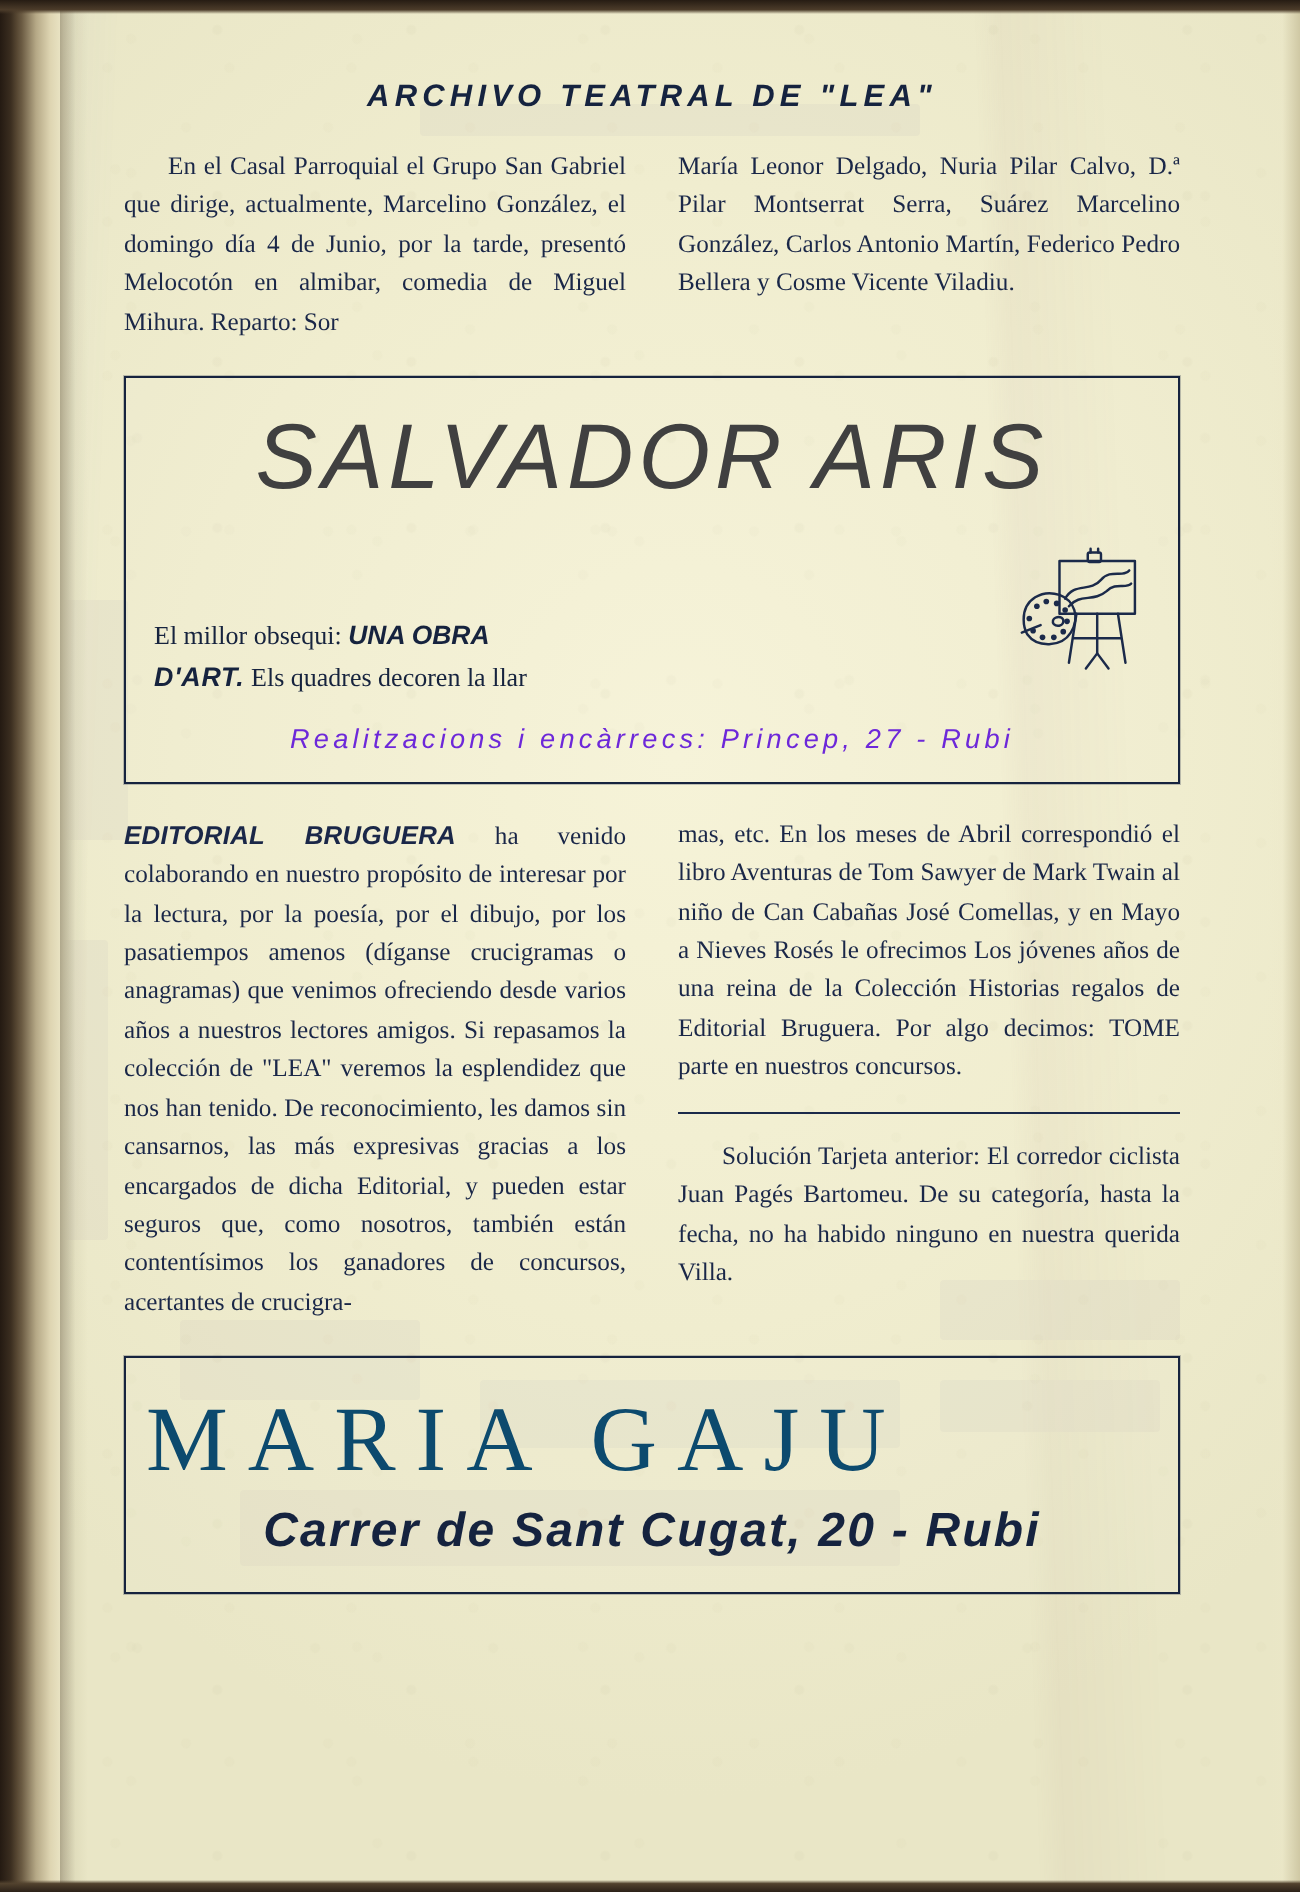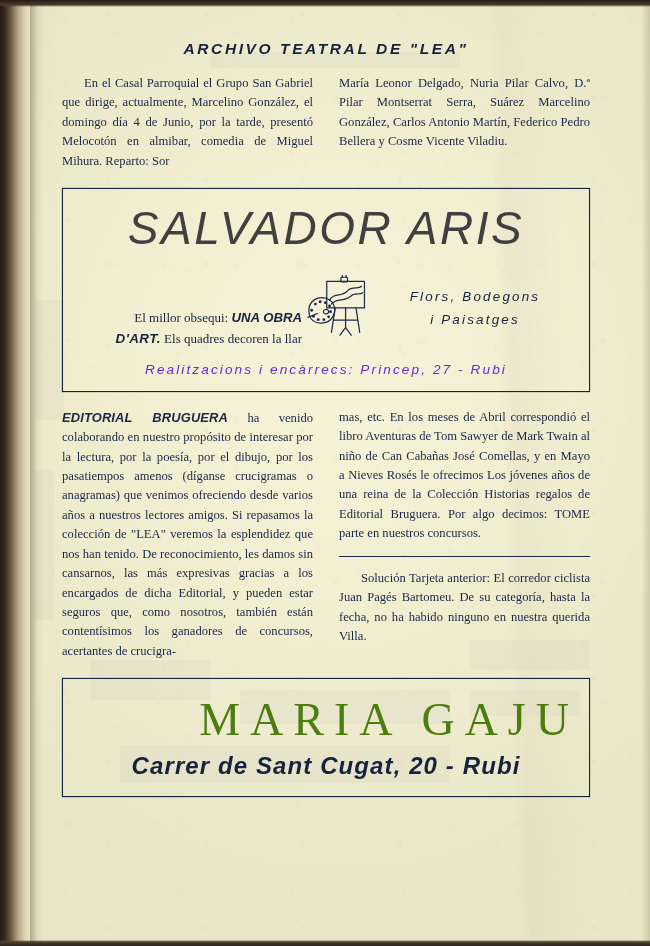--- a/index.html
+++ b/index.html
@@ -172,21 +172,21 @@
   }
 
   .ad-mid {
     display: flex;
     align-items: center;
     justify-content: space-between;
     margin-top: 12px;
   }
   .ad-mid-left {
     width: 225px;
-    text-align: right;
+    text-align: left;
     font-family: "Liberation Serif", serif;
     font-size: 13px;
     line-height: 21px;
     color: #16233e;
     margin-top: 40px;
   }
   .ad-mid-left b {
     font-family: "Liberation Sans", sans-serif;
     font-style: italic;
     font-weight: 700;
@@ -231,26 +231,26 @@
     font-family: "Liberation Sans", sans-serif;
     font-style: italic;
     font-weight: 400;
     font-size: 37px;
     letter-spacing: 5.5px;
     color: #15233f;
     line-height: 1.05;
     white-space: nowrap;
   }
   .ad2-line2 {
-    text-align: right;
+    text-align: left;
     font-family: "Liberation Serif", serif;
     font-weight: 400;
     font-size: 46px;
     letter-spacing: 10px;
-    color: #4d7c0f;
+    color: #0c4a6e;
     line-height: 1.08;
     margin-top: 2px;
     white-space: nowrap;
   }
   .ad2-line3 {
     text-align: center;
     font-family: "Liberation Sans", sans-serif;
     font-style: italic;
     font-weight: 500;
     font-size: 16.5px;
@@ -364,24 +364,20 @@
                 <circle cx="19" cy="49.5" r="1.5"></circle>
                 <circle cx="13" cy="49.5" r="1.5"></circle>
                 <circle cx="8" cy="46" r="1.5"></circle>
                 <circle cx="6" cy="39.5" r="1.5"></circle>
               </g>
 
               <path d="M2 47 L12 43"></path>
             </svg>
           </div>
 
-          <div class="ad-mid-right">
-            <div>Flors,  Bodegons</div>
-            <div>i  Paisatges</div>
-          </div>
         </div>
 
         <div class="ad-foot">Realitzacions i encàrrecs: Princep, 27 - Rubi</div>
       </div>
     </div>
 
     <div class="cols">
       <div class="col">
         <p class="body-text">
           <b>EDITORIAL BRUGUERA</b><span> ha venido colaborando en nuestro propósito de interesar por la lectura, por la poesía, por el dibujo, por los pasatiempos amenos (díganse crucigramas o anagramas) que venimos ofreciendo desde varios años a nuestros lectores amigos. Si repasamos la colección de "LEA" veremos la esplendidez que nos han tenido. De reconocimiento, les damos sin cansarnos, las más expresivas gracias a los encargados de dicha Editorial, y pueden estar seguros que, como nosotros, también están contentísimos los ganadores de concursos, acertantes de crucigra-</span>

